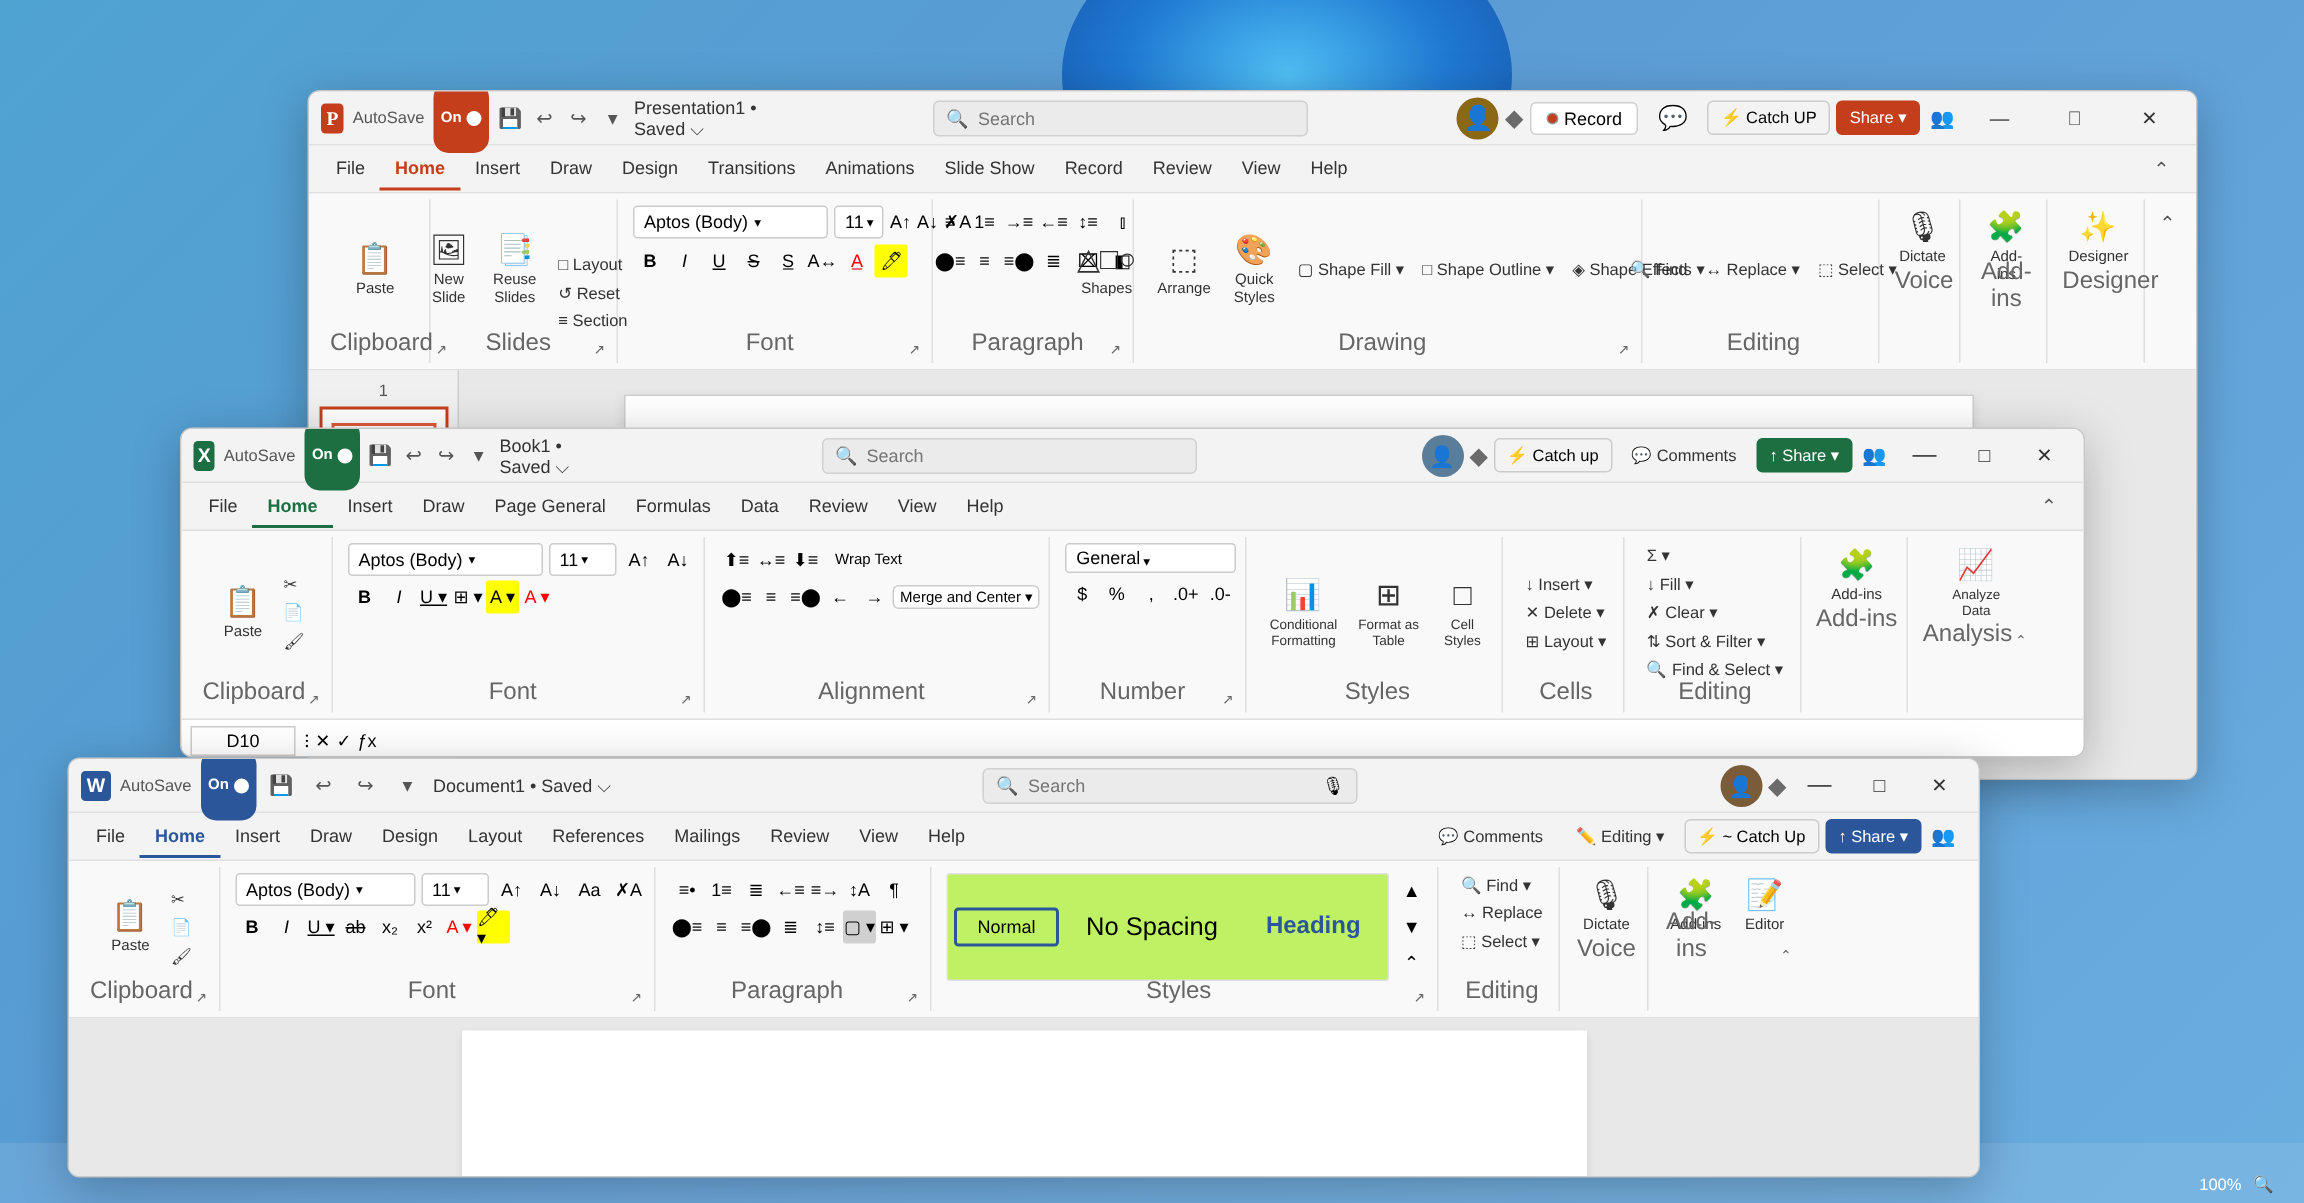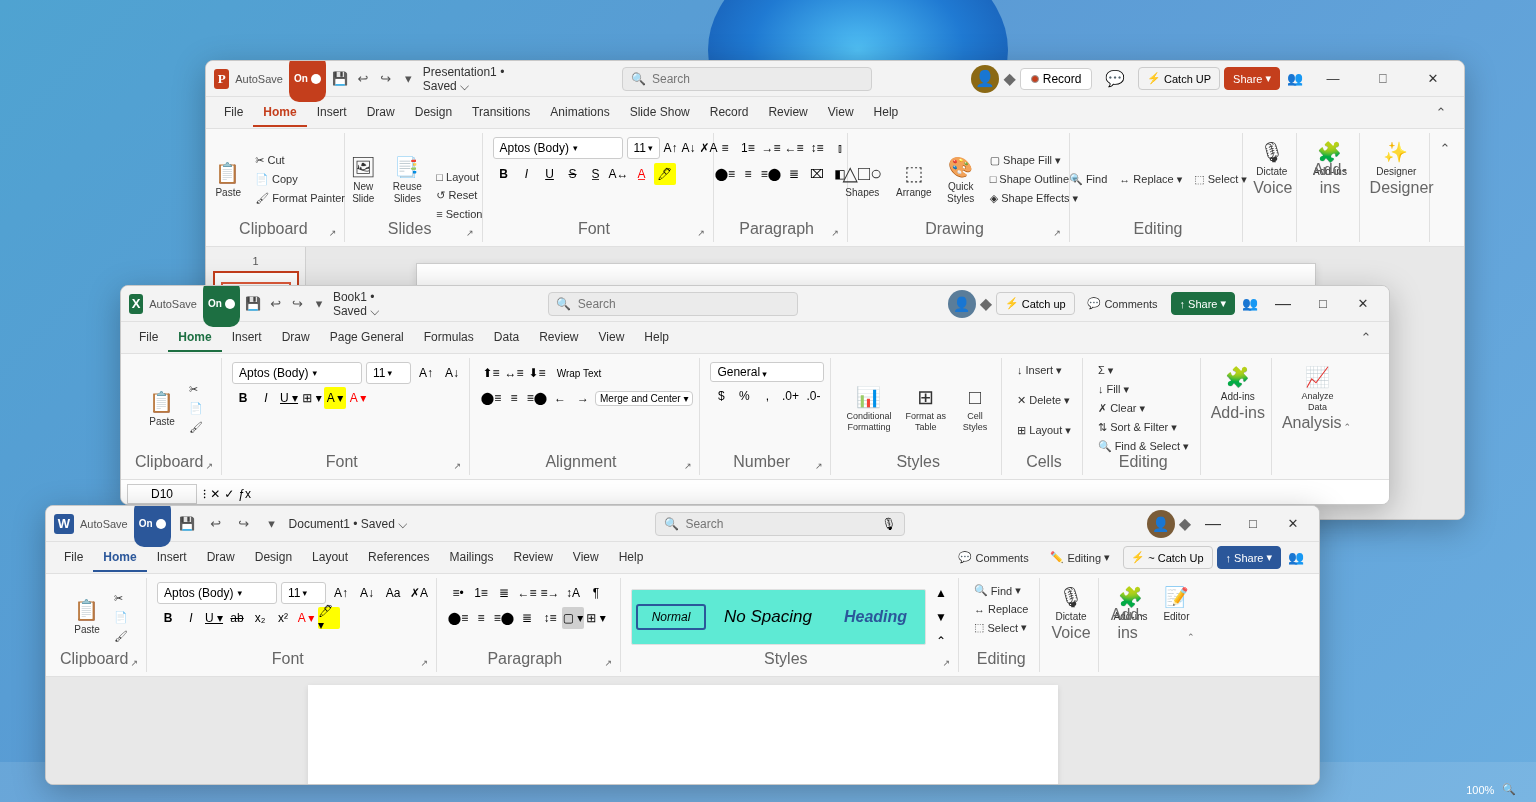--- a/index.html
+++ b/index.html
@@ -288,25 +288,24 @@
       font-size: 12px;
       text-align: center;
     }
 
     
     .styles-area {
       display: flex;
       align-items: center;
       gap: 4px;
       padding: 4px;
-      background: #5eead4;
+      background: #bef264;
       border: 1px solid #e0e0e0;
       border-radius: 2px;
-      height: 56px;
-      font-style: italic;
+      height: 72px;
     }
     .style-btn {
       padding: 4px 12px;
       border: 2px solid transparent;
       border-radius: 3px;
       cursor: pointer;
       font-size: 12px;
       min-width: 70px;
       text-align: center;
     }
@@ -569,25 +568,20 @@
 
   <div class="ribbon-content" style="min-height:90px;flex-direction:column;padding:0;">
     <div style="display:flex;flex-direction:row;align-items:stretch;padding:4px 8px;gap:4px;flex:1;">
 
       <div class="ribbon-group">
         <div style="display:flex;flex-direction:row;align-items:center;gap:2px;flex:1;">
           <div class="rb-btn">
             <span class="icon">📋</span>
             <span class="label">Paste</span>
           </div>
-          <div style="display:flex;flex-direction:column;gap:2px;">
-            <div class="rb-btn-sm">✂ Cut</div>
-            <div class="rb-btn-sm">📄 Copy</div>
-            <div class="rb-btn-sm">🖌 Format Painter</div>
-          </div>
         </div>
         <div class="group-label-row">
           <span class="group-label">Clipboard</span>
           <span class="group-expand">↗</span>
         </div>
       </div>
 
       <div class="ribbon-group">
         <div style="display:flex;flex-direction:row;gap:4px;align-items:center;flex:1;">
           <div class="rb-btn">
@@ -674,21 +668,21 @@
             <span class="label">Shapes</span>
           </div>
           <div class="rb-btn">
             <span class="icon">⬚</span>
             <span class="label">Arrange</span>
           </div>
           <div class="rb-btn">
             <span class="icon">🎨</span>
             <span class="label">Quick<br>Styles</span>
           </div>
-          <div style="display:flex;flex-direction:column;gap:2px;">
+          <div style="display:flex;flex-direction:row;gap:2px;">
             <div class="rb-btn-sm">▢ Shape Fill ▾</div>
             <div class="rb-btn-sm">□ Shape Outline ▾</div>
             <div class="rb-btn-sm">◈ Shape Effects ▾</div>
           </div>
         </div>
         <div class="group-label-row">
           <span class="group-label">Drawing</span>
           <span class="group-expand">↗</span>
         </div>
       </div>
@@ -931,21 +925,21 @@
             <span class="icon">□</span>
             <span class="label" style="font-size:9px;">Cell<br>Styles</span>
           </div>
         </div>
         <div class="group-label-row">
           <span class="group-label">Styles</span>
         </div>
       </div>
 
       <div class="ribbon-group">
-        <div style="display:flex;flex-direction:column;gap:13px;flex:1;">
+        <div style="display:flex;flex-direction:column;gap:2px;flex:1;justify-content:center;">
           <div class="rb-btn-sm">↓ Insert ▾</div>
           <div class="rb-btn-sm">✕ Delete ▾</div>
           <div class="rb-btn-sm">⊞ Layout ▾</div>
         </div>
         <div class="group-label-row">
           <span class="group-label">Cells</span>
         </div>
       </div>
 
       <div class="ribbon-group">

